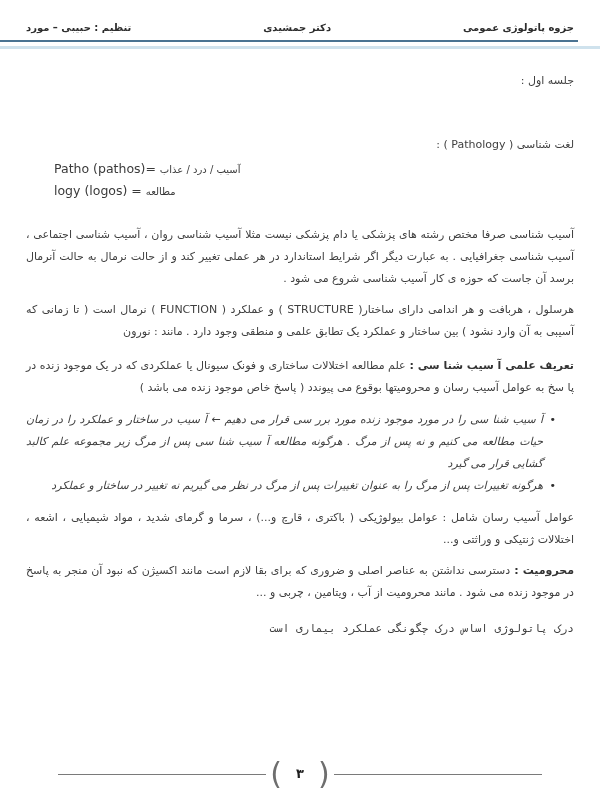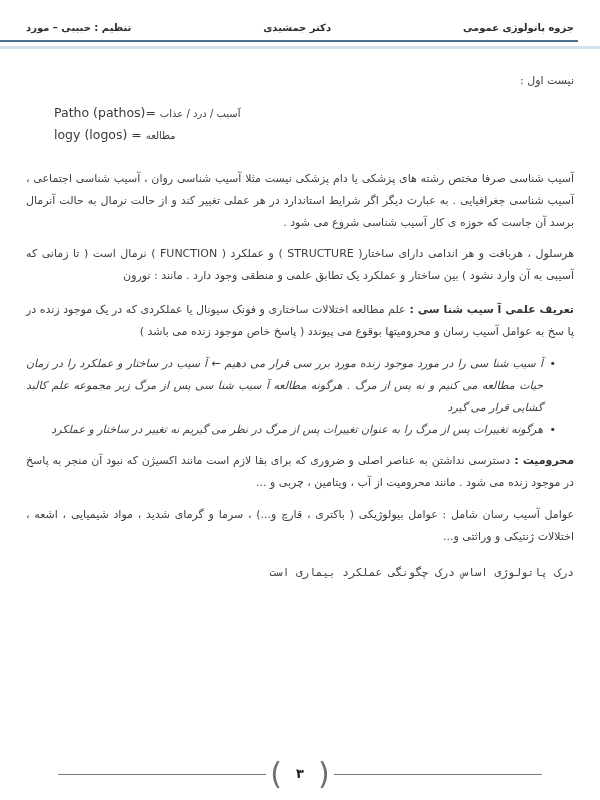--- a/index.html
+++ b/index.html
@@ -31,21 +31,21 @@
   .t-right { text-align:right; }
   .t-just  { text-align:justify; }
 
   .session-title { margin-top:21px !important; }
   .etym-heading  { margin-top:42px !important; }
 
   .etym-block {
     direction:ltr;
     text-align:left;
     margin-left:28px;
-    margin-top:10px;
+    margin-top:2px;
   }
   .etym-block .line { font-size:12.5px; line-height:21px; color:#3a3a3a; }
   .latin    { font-size:12.5px; }
   .fa-small { font-size:10px; }
 
   .literal        { margin-top:1px !important; }
   .para-scope     { margin-top:22px !important; }
   .para-vet       { margin-top:12px !important; }
   .para-structure { margin-top:9px  !important; }
   .para-def       { margin-top:12px !important; }
@@ -105,22 +105,23 @@
 <div class="header-row">
   <span>جزوه پاتولوژی عمومی</span>
   <span>دکتر جمشیدی</span>
   <span>تنظیم : حبیبی – مورد</span>
 </div>
 <div class="rule-dark"></div>
 <div class="rule-light"></div>
 
 <div class="content">
 
-  <p class="t-right session-title">نیست اول :</p>
+  <p class="t-right session-title">جلسه اول :</p>
 
+  <p class="t-right etym-heading">لغت شناسی ( Pathology ) :</p>
 
   <div class="etym-block">
     <div class="line">
       <span class="latin">Patho (pathos)= </span><span class="fa-small">آسیب / درد / عذاب</span>
     </div>
     <div class="line">
       <span class="latin">logy (logos) = </span><span class="fa-small">مطالعه</span>
     </div>
   </div>
 
@@ -130,23 +131,23 @@
 
   <p class="t-just para-structure">هرسلول ، هربافت و هر اندامی دارای ساختار( STRUCTURE ) و عملکرد ( FUNCTION ) نرمال است ( تا زمانی که آسیبی به آن وارد نشود ) بین ساختار و عملکرد یک تطابق علمی و منطقی وجود دارد . مانند : نورون</p>
 
   <p class="t-just para-def"><span class="lead">تعریف علمی آ سیب شنا سی : </span><span>علم مطالعه اختلالات ساختاری و فونک سیونال یا عملکردی که در یک موجود زنده در پا سخ به عوامل آسیب رسان و محرومیتها بوقوع می پیوندد ( پاسخ خاص موجود زنده می باشد )</span></p>
 
   <ul class="bullets">
     <li>آ سیب شنا سی را در مورد موجود زنده مورد برر سی قرار می دهیم ← آ سیب در ساختار و عملکرد را در زمان حیات مطالعه می کنیم و نه پس از مرگ . هرگونه مطالعه آ سیب شنا سی پس از مرگ زیر مجموعه علم کالبد گشایی قرار می گیرد</li>
     <li>هرگونه تغییرات پس از مرگ را به عنوان تغییرات پس از مرگ در نظر می گیریم نه تغییر در ساختار و عملکرد</li>
   </ul>
 
+  <p class="t-just para-agents">عوامل آسیب رسان شامل : عوامل بیولوژیکی ( باکتری ، قارچ و...) ، سرما و گرمای شدید ، مواد شیمیایی ، اشعه ، اختلالات ژنتیکی و وراثتی و...</p>
+
   <p class="t-just para-depriv"><span class="lead">محرومیت : </span><span>دسترسی نداشتن به عناصر اصلی و ضروری که برای بقا لازم است مانند اکسیژن که نبود آن منجر به پاسخ در موجود زنده می شود . مانند محرومیت از آب ، ویتامین ، چربی و ...</span></p>
-
-  <p class="t-just para-agents">عوامل آسیب رسان شامل : عوامل بیولوژیکی ( باکتری ، قارچ و...) ، سرما و گرمای شدید ، مواد شیمیایی ، اشعه ، اختلالات ژنتیکی و وراثتی و...</p>
 
 
   <p class="t-right closing">درک پاتولوژی اساس درک چگونگی عملکرد بیماری است</p>
 
 </div>
 
 <div class="footer">
   <div class="fline"></div>
   <span class="paren">(</span>
   <span class="pnum">٣</span>

